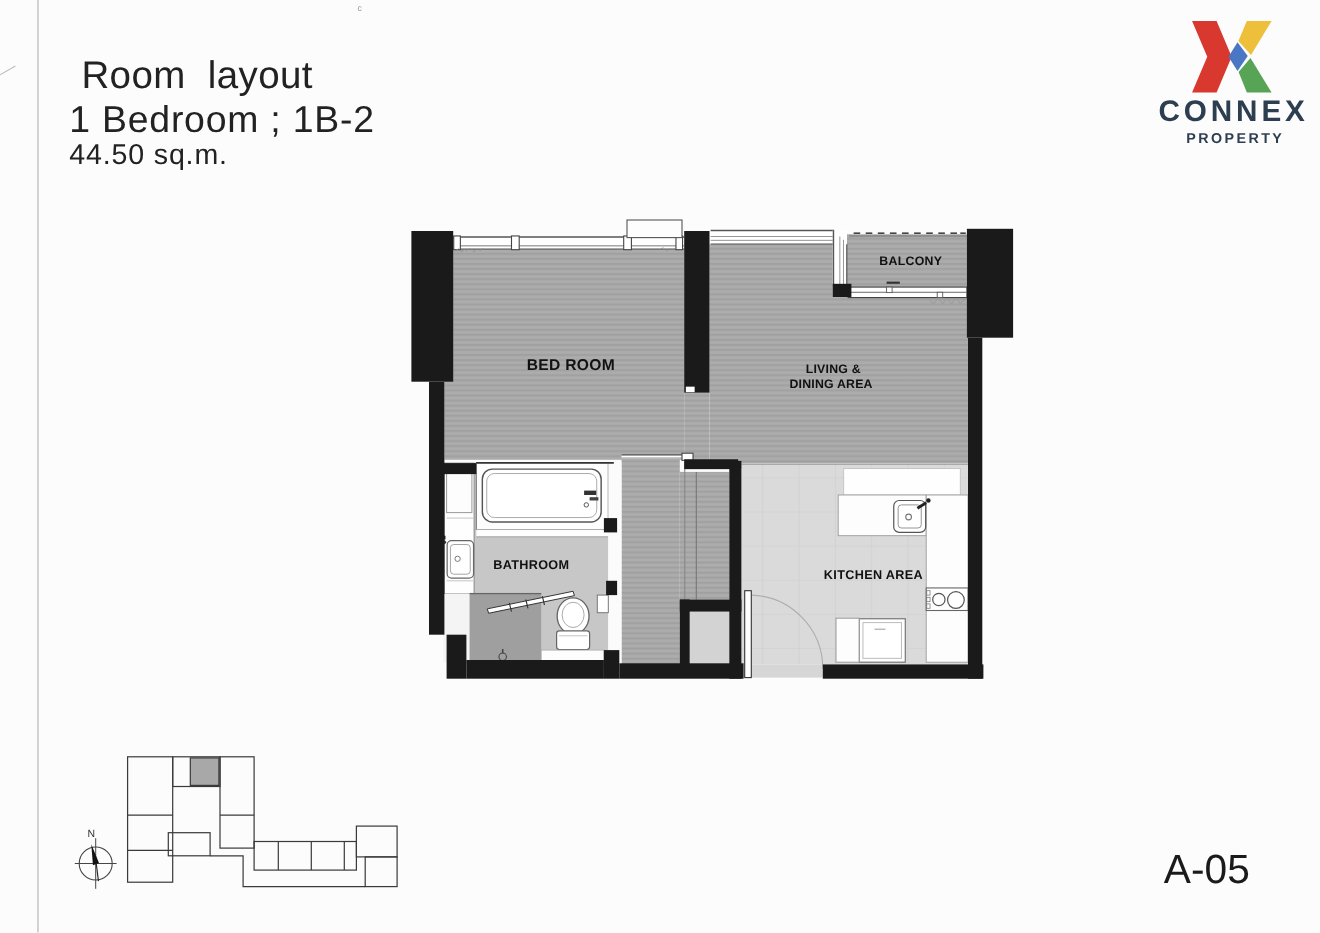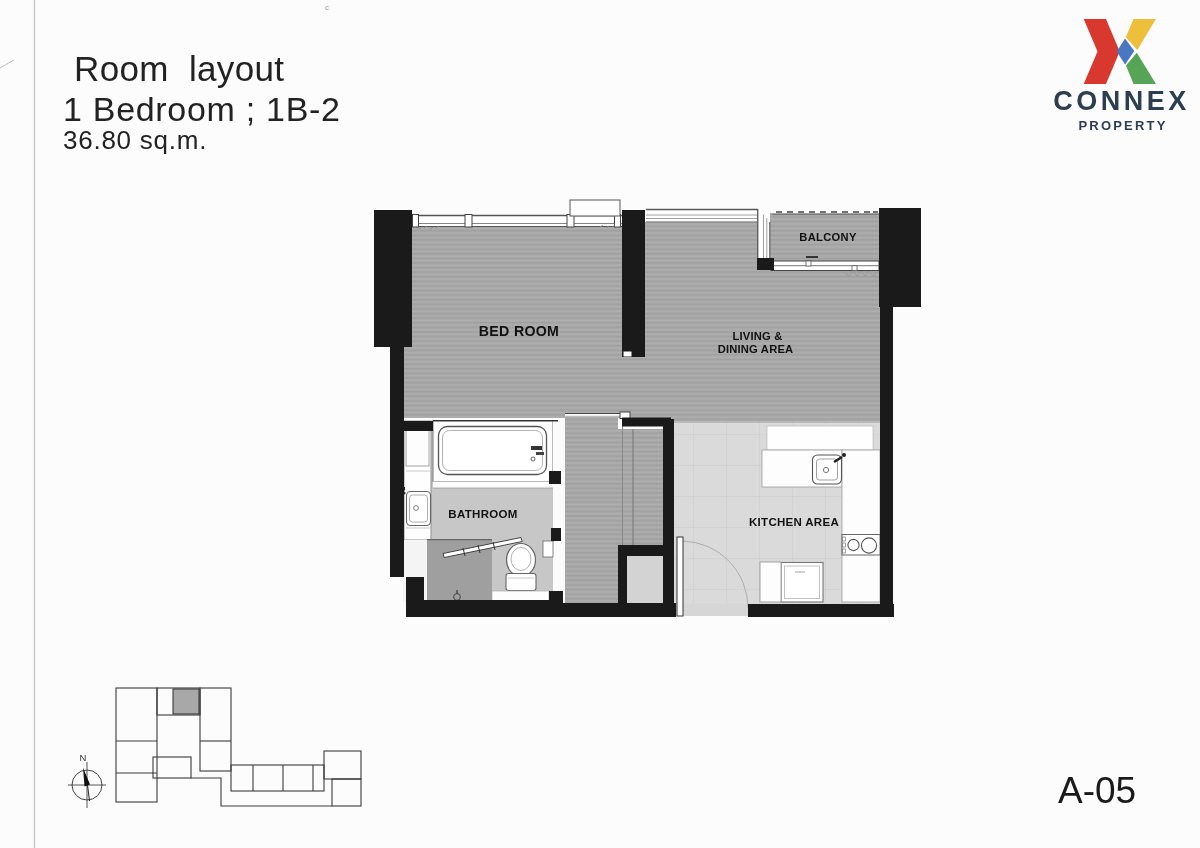--- a/index.html
+++ b/index.html
@@ -4,21 +4,21 @@
 <style>
   html,body{margin:0;padding:0;} svg text{font-family:"Liberation Sans",sans-serif;}
   body{width:1200px;height:848px;background:#fcfcfc;font-family:"Liberation Sans",sans-serif;position:relative;overflow:hidden;}
   .hl{position:absolute;color:#222;white-space:nowrap;line-height:1;}
 </style>
 </head>
 <body>
 
 <div class="hl" style="left:62px;top:50.5px;font-size:35px;letter-spacing:0.35px;margin-left:12px;">Room&nbsp; layout</div>
 <div class="hl" style="left:63px;top:92px;font-size:34px;letter-spacing:0.7px;">1 Bedroom ; 1B-2</div>
-<div class="hl" style="left:63px;top:127px;font-size:26px;letter-spacing:0.75px;">36.80 sq.m.</div>
+<div class="hl" style="left:63px;top:127px;font-size:26px;letter-spacing:0.75px;">44.50 sq.m.</div>
 
 <svg width="1200" height="848" viewBox="0 0 1200 848" style="position:absolute;left:0;top:0">
 
   <path d="M1083.7,19 L1106,19 L1119.7,51.5 L1106,84 L1083.7,84 L1097.5,51.5 Z" fill="#d9382f"></path>
 
   <path d="M1125,38.5 L1134.3,51 L1125,64.5 L1116.8,51.5 Z" fill="#4a77c4"></path>
 
   <path d="M1133.5,19 L1156,19 L1137.3,50 L1125.8,37.3 Z" fill="#eebf3b"></path>
 
   <path d="M1126,65.5 L1136.8,52.8 L1156,84 L1133.5,84 Z" fill="#57a457"></path>

